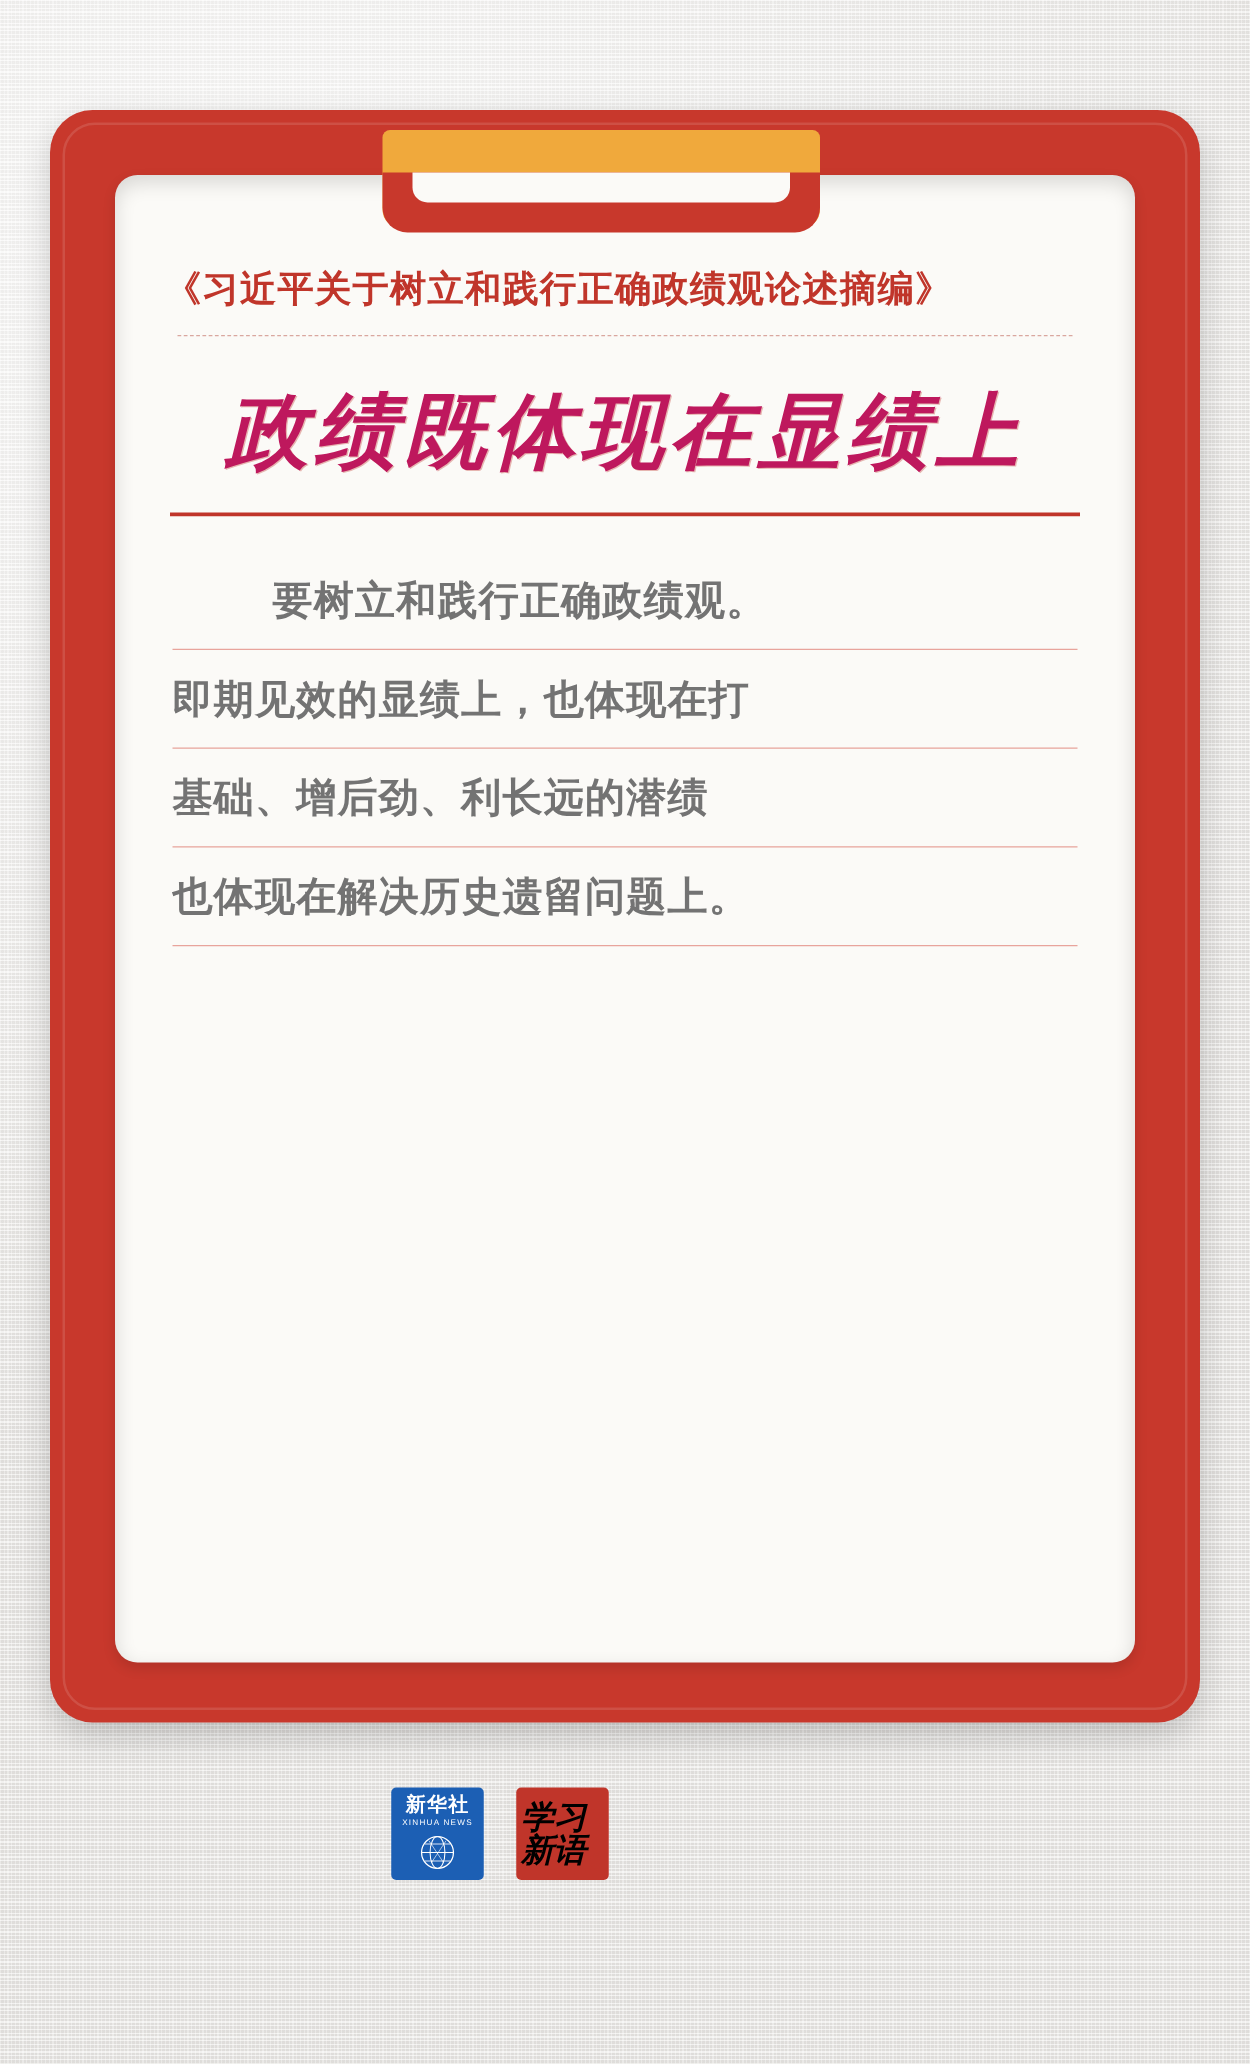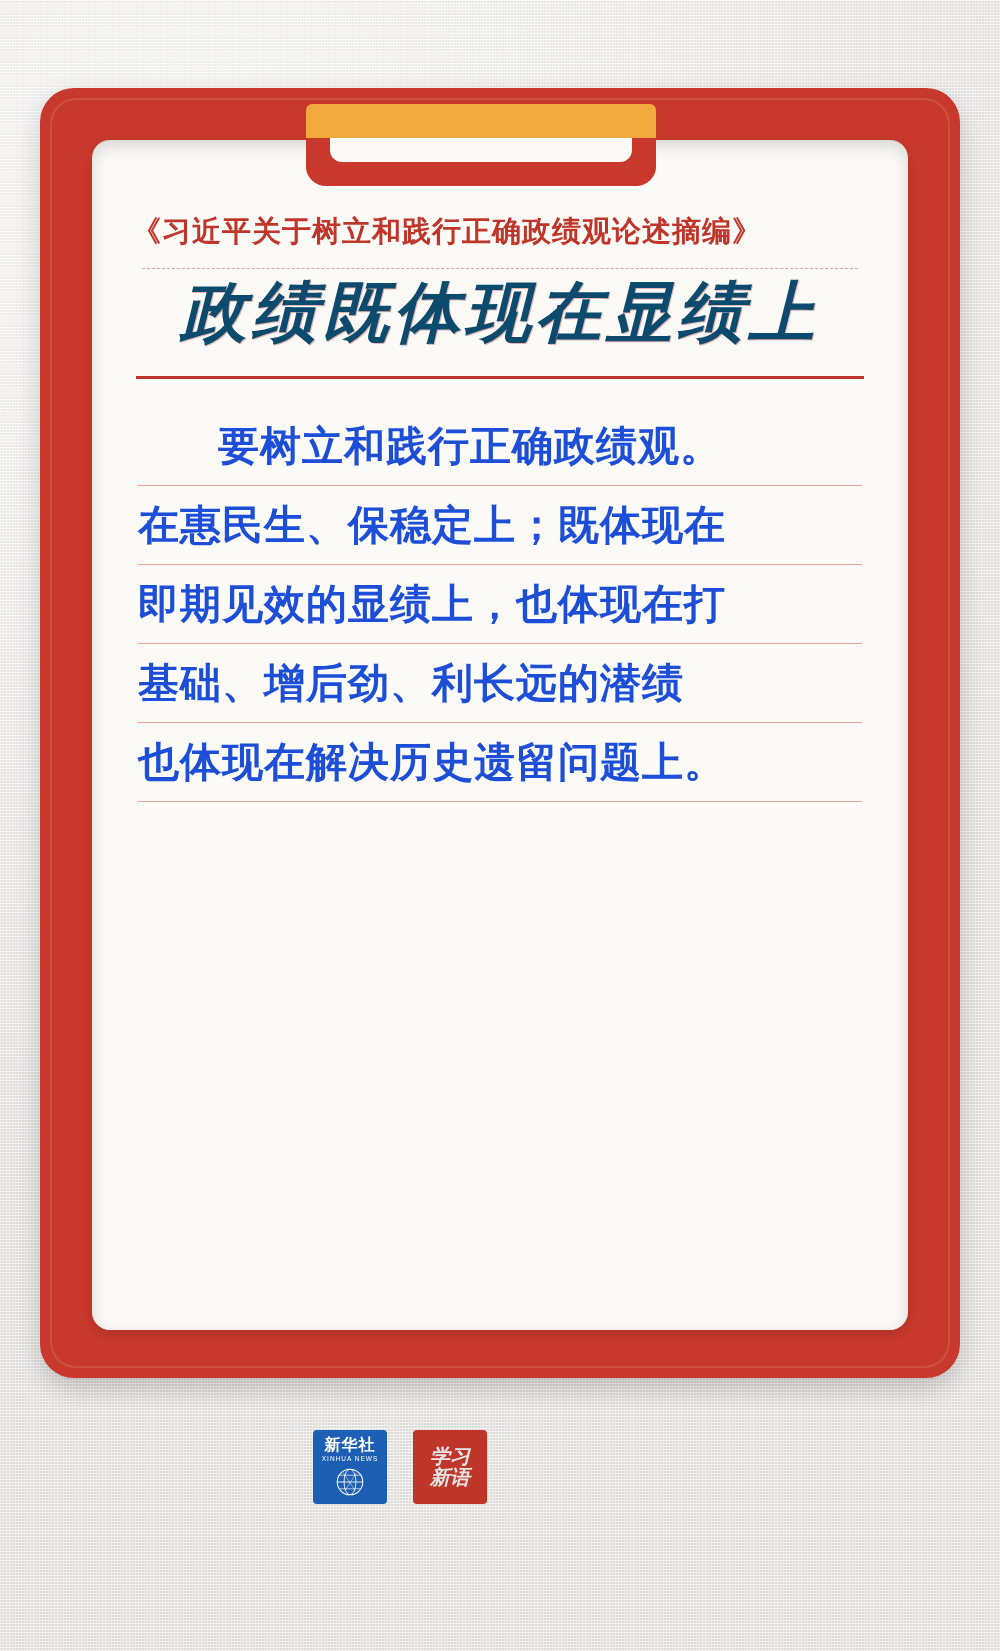--- a/index.html
+++ b/index.html
@@ -111,22 +111,23 @@
     letter-spacing: 1px;
     white-space: nowrap;
   }
   .title-rule {
     margin: 16px 10px 0 10px;
     border-top: 1px dashed #d9a79f;
   }
 
   
   .headline {
+    margin-top: 34px;
     text-align: center;
-    color: #0c4a6e;
+    color: #be185d;
     font-family: "Liberation Serif", "DejaVu Serif", serif;
     font-weight: bold;
     font-style: italic;
     font-size: 66px;
     line-height: 1.32;
     letter-spacing: 5px;
     text-shadow: 1px 1px 0 rgba(192,53,42,0.35);
   }
   .headline .line { display: block; white-space: nowrap; }
   .headline .line2 { font-size: 64px; }
@@ -135,24 +136,24 @@
     margin: 20px 4px 0 4px;
     border-top: 3px solid #c0352a;
   }
 
   
   .quote {
     margin-top: 28px;
     padding: 0 6px;
   }
   .quote-line {
-    color: #1d4ed8;
-    font-family: "Liberation Sans", sans-serif;
-    font-weight: bold;
-    font-size: 41px;
+    color: #737373;
+    font-family: "Liberation Sans", sans-serif;
+    font-weight: bold;
+    font-size: 32px;
     line-height: 78px;
     height: 78px;
     border-bottom: 1px solid #e8a49c;
     white-space: nowrap;
     letter-spacing: 1px;
   }
   .quote-line.indent { text-indent: 80px; }
 
   
   .source {
@@ -206,28 +207,28 @@
   .logo-xinhua .globe {
     margin-top: 3px;
     width: 34px;
     height: 34px;
   }
   .logo-xuexi {
     width: 74px;
     height: 74px;
     background: #c0352a;
     border-radius: 4px;
-    color: #e5e5e5;
+    color: #000000;
     display: flex;
     align-items: center;
-    justify-content: center;
+    justify-content: flex-start;
     font-family: "Liberation Serif", "DejaVu Serif", serif;
     font-style: italic;
     font-weight: bold;
-    font-size: 20px;
+    font-size: 26px;
     line-height: 1.05;
     text-align: center;
     letter-spacing: 0px;
     box-sizing: border-box;
     padding: 4px;
   }
   .logo-xuexi .stack { display: block; }
 </style>
 </head>
 <body>
@@ -246,21 +247,20 @@
     <div class="book-title">《习近平关于树立和践行正确政绩观论述摘编》</div>
     <div class="title-rule"></div>
 
     <div class="headline">
       <span class="line line1">政绩既体现在显绩上</span>
     </div>
     <div class="headline-rule"></div>
 
     <div class="quote">
       <div class="quote-line indent">要树立和践行正确政绩观。</div>
-      <div class="quote-line">在惠民生、保稳定上；既体现在</div>
       <div class="quote-line">即期见效的显绩上，也体现在打</div>
       <div class="quote-line">基础、增后劲、利长远的潜绩</div>
       <div class="quote-line">也体现在解决历史遗留问题上。</div>
     </div>
 
 
   </div>
 </div>
 
 <div class="footer">

